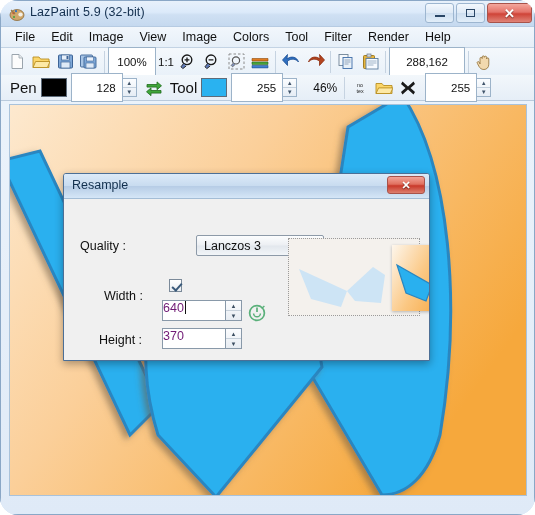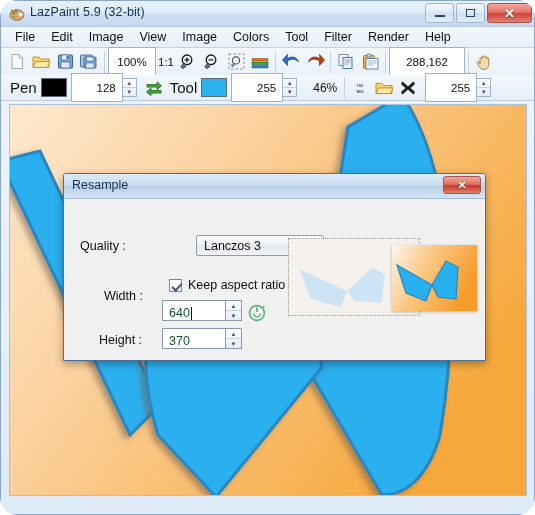--- a/index.html
+++ b/index.html
@@ -191,21 +191,21 @@
     box-shadow: 0 0 0 1px #a9c2da;
     overflow: hidden;
     background: #fff;
   }
   .canvas-art { position:absolute; left:0; top:0; width:516px; height:390px; }
 
   
   .dialog {
     position: absolute;
     left: 62px; top: 172px;
-    width: 423px; height: 188px;
+    width: 367px; height: 188px;
     border: 1px solid #4c6f96;
     border-radius: 3px 3px 0 0;
     box-sizing: border-box;
     background: #f0f0f0;
     box-shadow: 0 3px 9px rgba(0,0,0,.33);
     overflow: hidden;
   }
   .dlg-title {
     height: 25px;
     background: linear-gradient(to bottom,#dceaf8 0%, #c9dcf0 48%, #b7cde6 52%, #d5e6f7 100%);
@@ -283,24 +283,23 @@
     border-width: 0 2px 2px 0;
     transform: rotate(42deg);
   }
 
   .txtfield {
     position: absolute;
     height: 21px;
     border: 1px solid #8999a9;
     background: #ffffff;
     box-sizing: border-box;
-    display: flex; align-items: flex-end;
-    padding-left: 6px;
+    display: flex; align-items: flex-start;
     font-size: 12.5px;
-    color: #14532d;
+    color: #701a75;
   }
   .caret {
     display: inline-block;
     width: 1px; height: 13px;
     background: #111;
     margin-left: 1px;
   }
   .fld-spin {
     position: absolute;
     width: 16px; height: 21px;
@@ -587,21 +586,20 @@
       <div class="dlg-body">
 
         <div class="lbl" style="left:16px; top:40px;">Quality :</div>
 
         <div class="combo">
           <div class="combo-text">Lanczos 3</div>
           <div class="combo-arrow"></div>
         </div>
 
         <div class="chk"></div>
-        <div class="lbl" style="left:124px; top:79px;">Keep aspect ratio</div>
 
         <div class="lbl" style="left:40px; top:90px;">Width :</div>
         <div class="txtfield" style="left:98px; top:101px; width:64px;">
           <span>640</span>
             <span class="caret"></span>
         </div>
         <div class="fld-spin" style="left:162px; top:101px;">
           <div>▲</div>
           <div>▼</div>
         </div>

